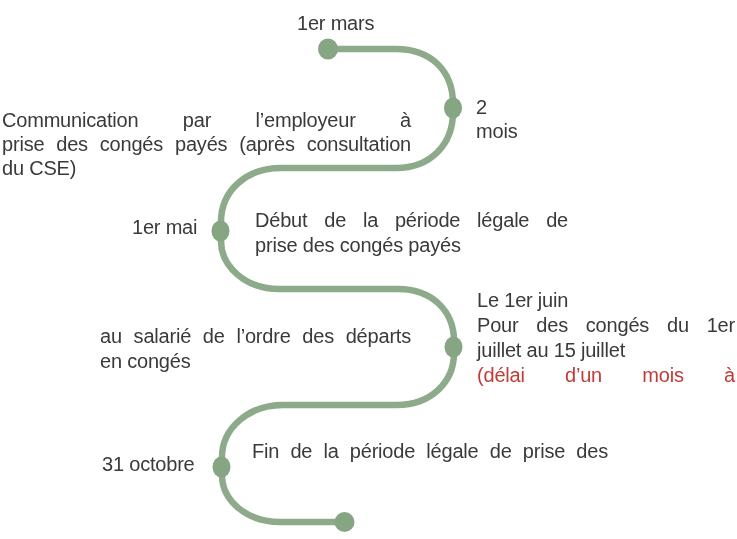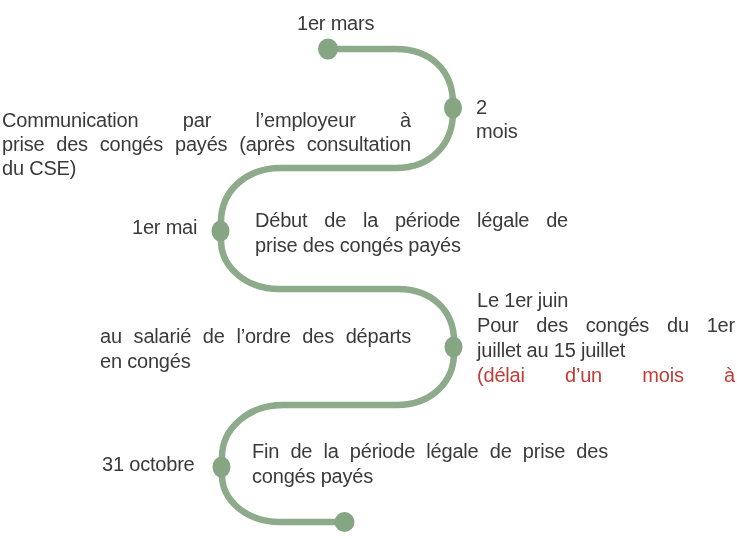--- a/index.html
+++ b/index.html
@@ -106,16 +106,15 @@
     <div class="ln">Le 1er juin</div>
     <div class="ln j">Pour des congés du 1er</div>
     <div class="ln">juillet au 15 juillet</div>
     <div class="ln j red">(délai d’un mois à</div>
   </div>
 
   <div class="txt date-label" style="left:102px; top:452px;">31 octobre</div>
 
   <div class="txt" style="left:252px; top:439px; width:356px;">
     <div class="ln j">Fin de la période légale de prise des</div>
-    <div class="ln">congés payés</div>
   </div>
 
 </div>
 
 </body></html>

